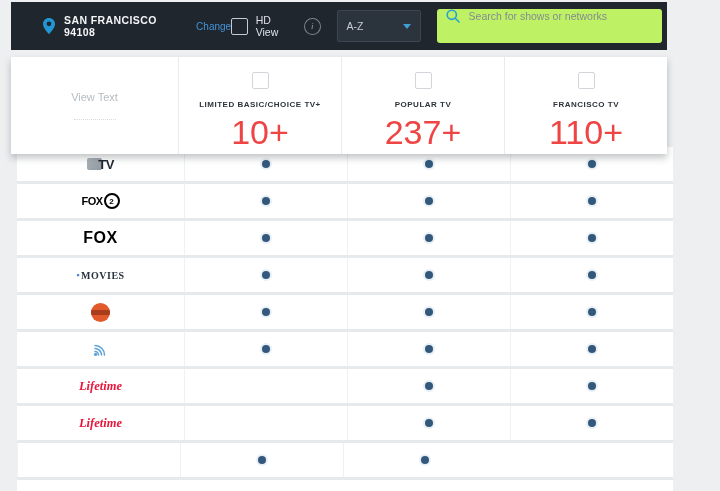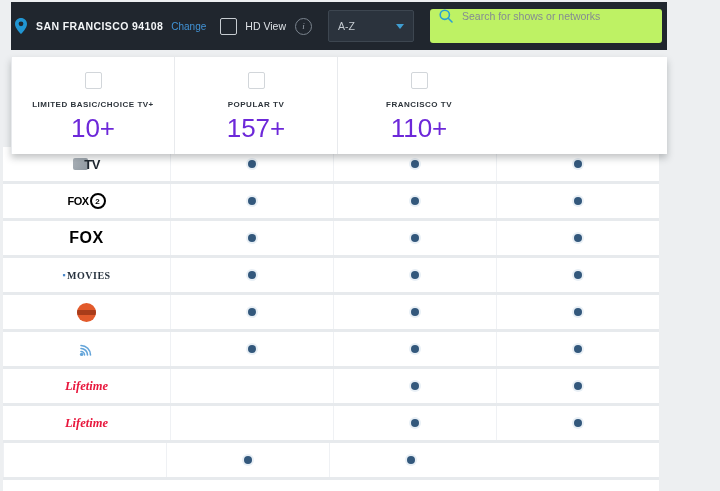--- a/index.html
+++ b/index.html
@@ -5,21 +5,21 @@
   html,body{margin:0;padding:0;}
   body{
     width:720px;height:491px;overflow:hidden;position:relative;
     background:#edeff1;
     font-family:"Liberation Sans", sans-serif;
   }
   
   .topbar{
     position:absolute;left:11px;top:2px;width:656px;height:48px;
     background:#20262e;display:flex;align-items:center;
-    padding:0 5px 0 4px;box-sizing:border-box;
+    padding:0 5px 0 32px;box-sizing:border-box;
   }
   .pin-icon{width:12px;height:16px;flex:0 0 auto;margin-right:9px;}
   .loc-label{color:#f3f5f7;font-size:10.5px;font-weight:bold;letter-spacing:.4px;}
   .loc-change{color:#4193d6;font-size:10px;margin-left:8px;cursor:pointer;}
   .topbar-right{margin-left:auto;display:flex;align-items:center;}
   .hd-checkbox{width:15px;height:15px;border:1px solid #c7ccd1;border-radius:2px;background:transparent;cursor:pointer;}
   .hd-label{color:#dde1e5;font-size:10.5px;margin:0 9px 0 8px;}
   .info-icon{
     width:15px;height:15px;border:1px solid #7b848e;border-radius:50%;
     color:#9aa2ab;font-size:9px;font-family:"Liberation Serif",serif;font-style:italic;
@@ -48,23 +48,23 @@
   }
   .col-view{width:167px;display:flex;flex-direction:column;align-items:center;justify-content:center;box-sizing:border-box;}
   .view-text{color:#b6bcc3;font-size:11px;cursor:pointer;}
   .view-text-rule{width:42px;border-top:1px dotted #d9dde2;margin-top:16px;}
   .plan-cell{
     width:163px;border-left:1px solid #e8eaed;box-sizing:border-box;
     display:flex;flex-direction:column;align-items:center;padding-top:15px;
   }
   .plan-checkbox{width:15px;height:15px;border:1px solid #d2d6da;border-radius:2px;background:#fff;cursor:pointer;margin-bottom:11px;}
   .plan-name{font-size:8px;font-weight:bold;color:#2d343b;letter-spacing:.5px;text-align:center;}
-  .plan-count{font-size:26px;color:#6d28d9;margin-top:4px;}
-  
-  .rows{position:absolute;left:3px;top:147px;width:656px;z-index:1;}
+  .plan-count{font-size:34px;color:#ef4444;margin-top:4px;}
+  
+  .rows{position:absolute;left:17px;top:147px;width:656px;z-index:1;}
   .row{height:34px;background:#ffffff;border-bottom:3px solid #e7eaed;display:flex;align-items:stretch;}
   .cell-logo{width:167px;display:flex;align-items:center;justify-content:center;box-sizing:border-box;}
   .cell-plan{width:163px;border-left:1px solid #eff1f4;box-sizing:border-box;display:flex;align-items:center;justify-content:center;}
   .dot{width:8px;height:8px;border-radius:50%;background:#33587c;box-shadow:0 0 0 2px rgba(130,165,200,.18);}
   .row-partial{height:11px;background:#ffffff;}
   
   .logo{display:flex;align-items:center;justify-content:center;}
   .logo-tv-box .tvbox{width:15px;height:12px;background:linear-gradient(135deg,#aeb5bc 0%,#8d969e 100%);border-radius:2px;margin-right:-4px;}
   .logo-tv-box .tvtxt{font-size:13px;font-weight:800;color:#1f2730;letter-spacing:-.5px;}
   .logo-fox2 .foxtxt{font-size:11px;font-weight:800;color:#000;letter-spacing:-.5px;}
@@ -102,29 +102,33 @@
       <svg class="search-icon" width="14" height="14" viewBox="0 0 14 14">
         <circle cx="5.8" cy="5.8" r="4.6" fill="none" stroke="#2a9fd4" stroke-width="1.6"></circle>
         <line x1="9.3" y1="9.3" x2="13" y2="13" stroke="#2a9fd4" stroke-width="1.6" stroke-linecap="round"></line>
       </svg>
       <input type="text" placeholder="Search for shows or networks" style="">
     </div>
   </div>
 </div>
 
 <div class="plan-card">
+  <div class="col-view">
+    <span class="view-text">View Text</span>
+    <span class="view-text-rule"></span>
+  </div>
   <div class="plan-cell">
     <span class="plan-checkbox"></span>
     <span class="plan-name">LIMITED BASIC/CHOICE TV+</span>
     <span class="plan-count">10+</span>
   </div>
   <div class="plan-cell">
     <span class="plan-checkbox"></span>
     <span class="plan-name">POPULAR TV</span>
-    <span class="plan-count">157+</span>
+    <span class="plan-count">237+</span>
   </div>
   <div class="plan-cell">
     <span class="plan-checkbox"></span>
     <span class="plan-name">FRANCISCO TV</span>
     <span class="plan-count">110+</span>
   </div>
 </div>
 
 <div class="rows">
     <div class="row">

